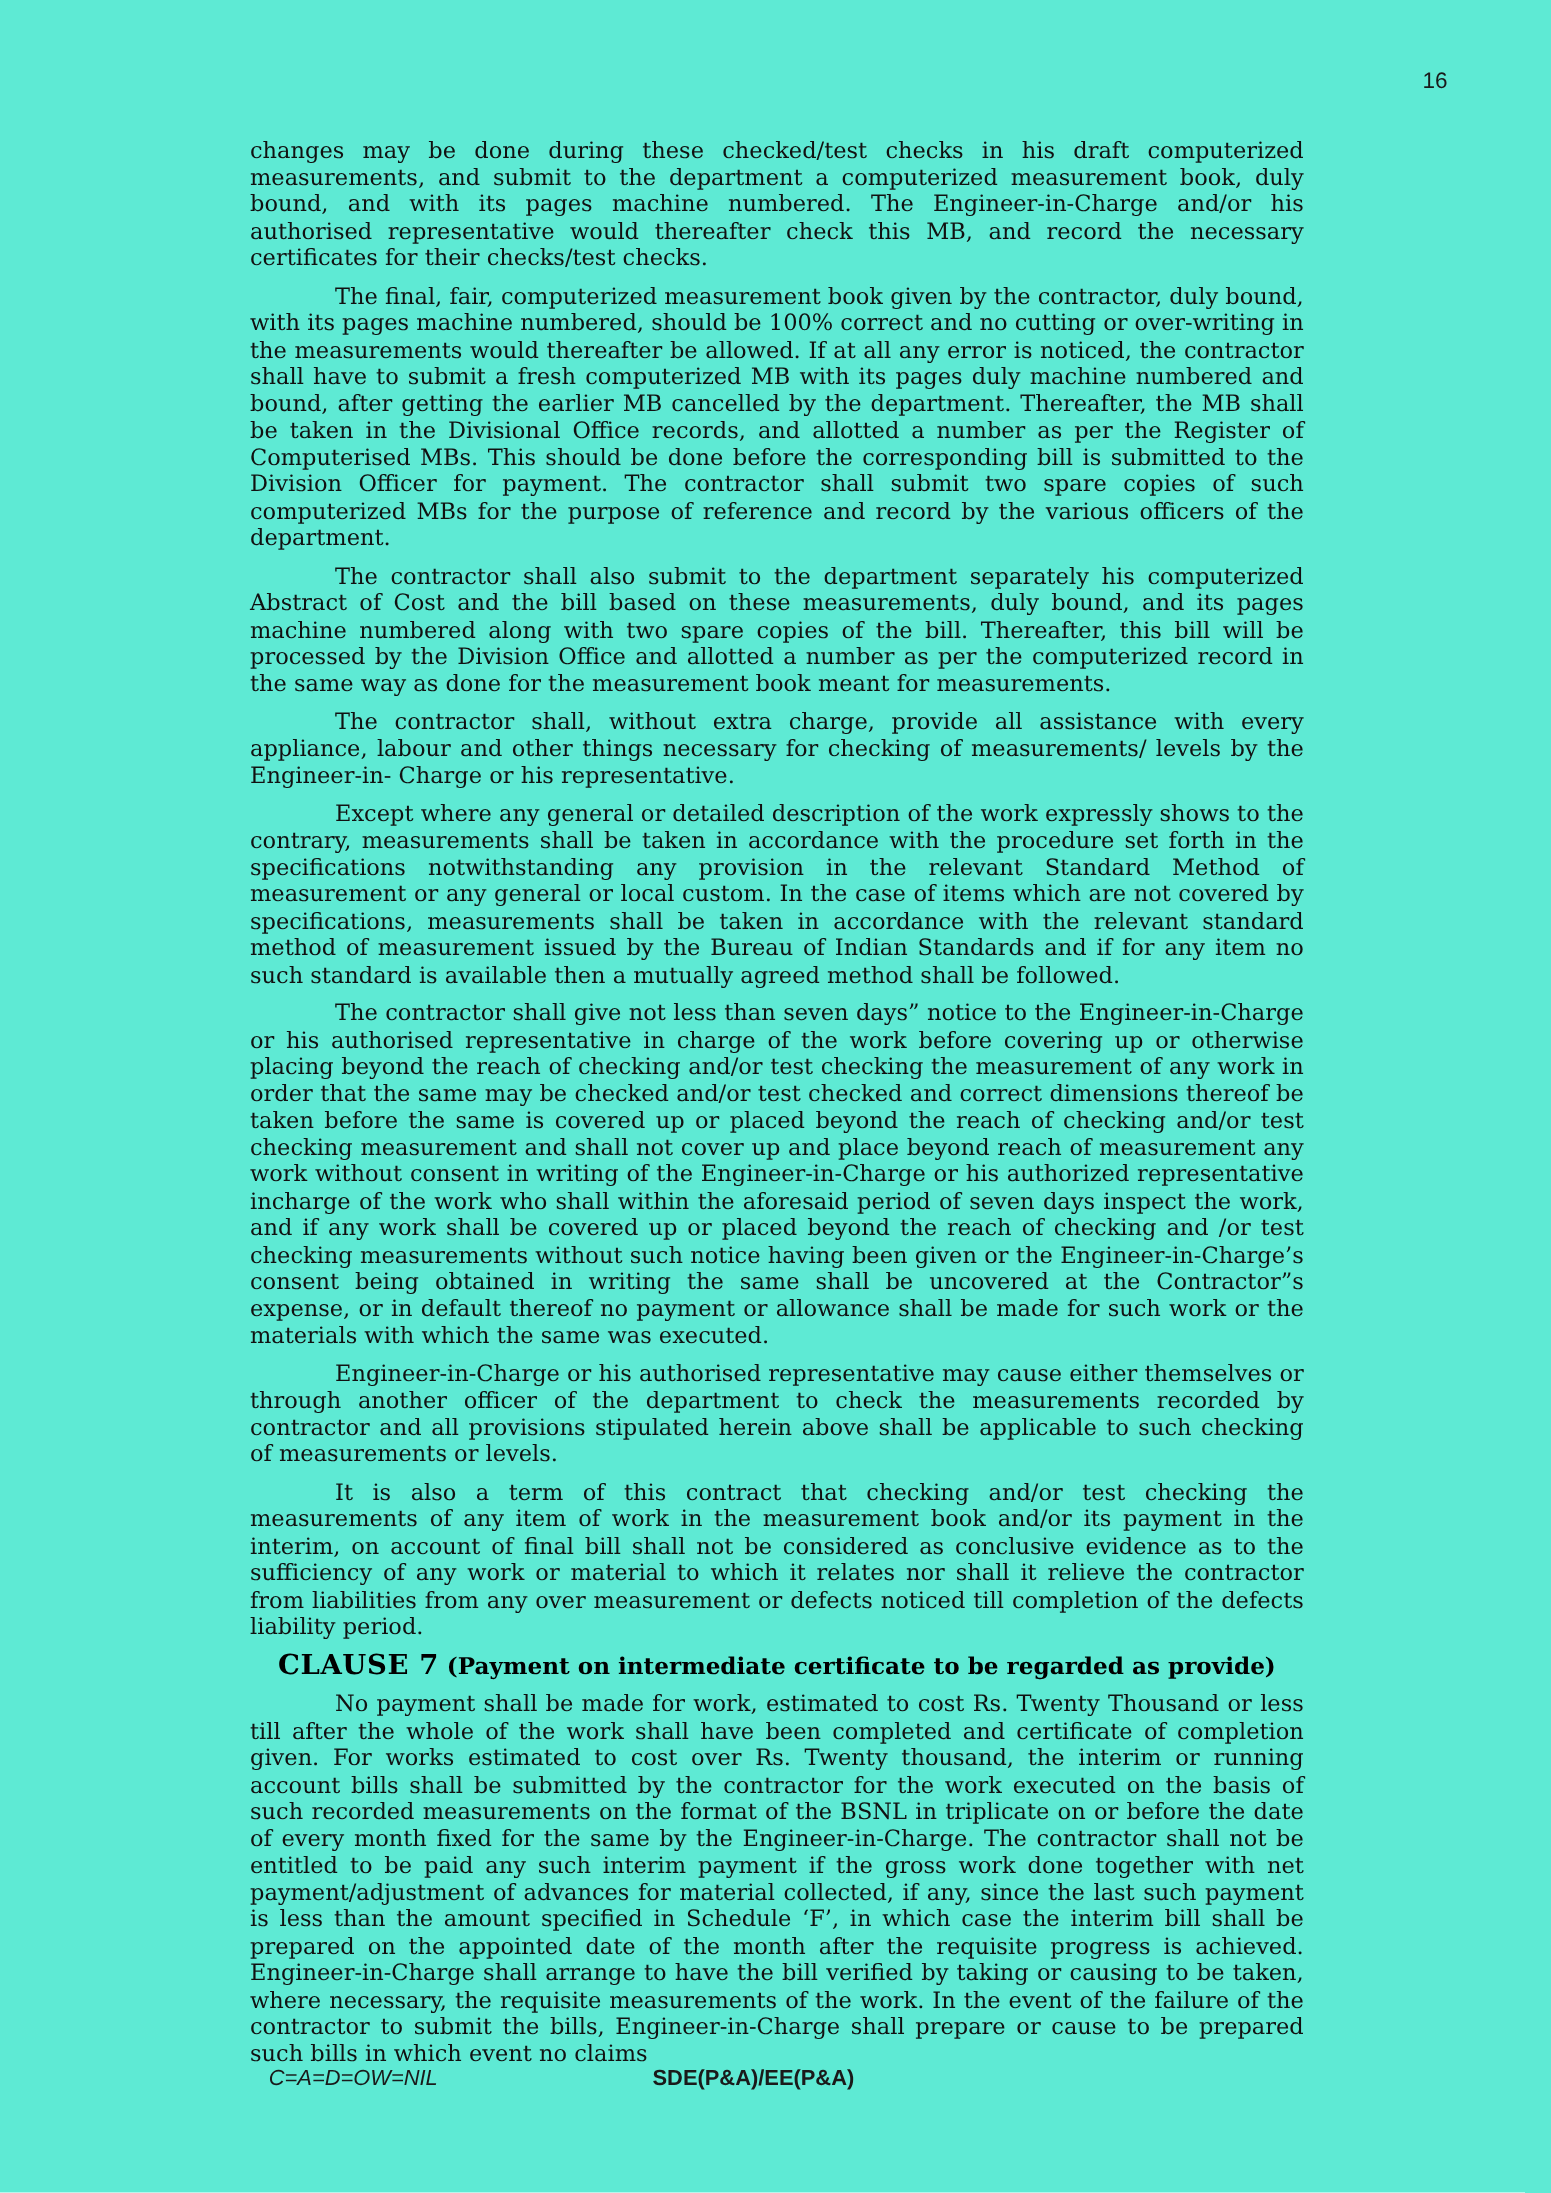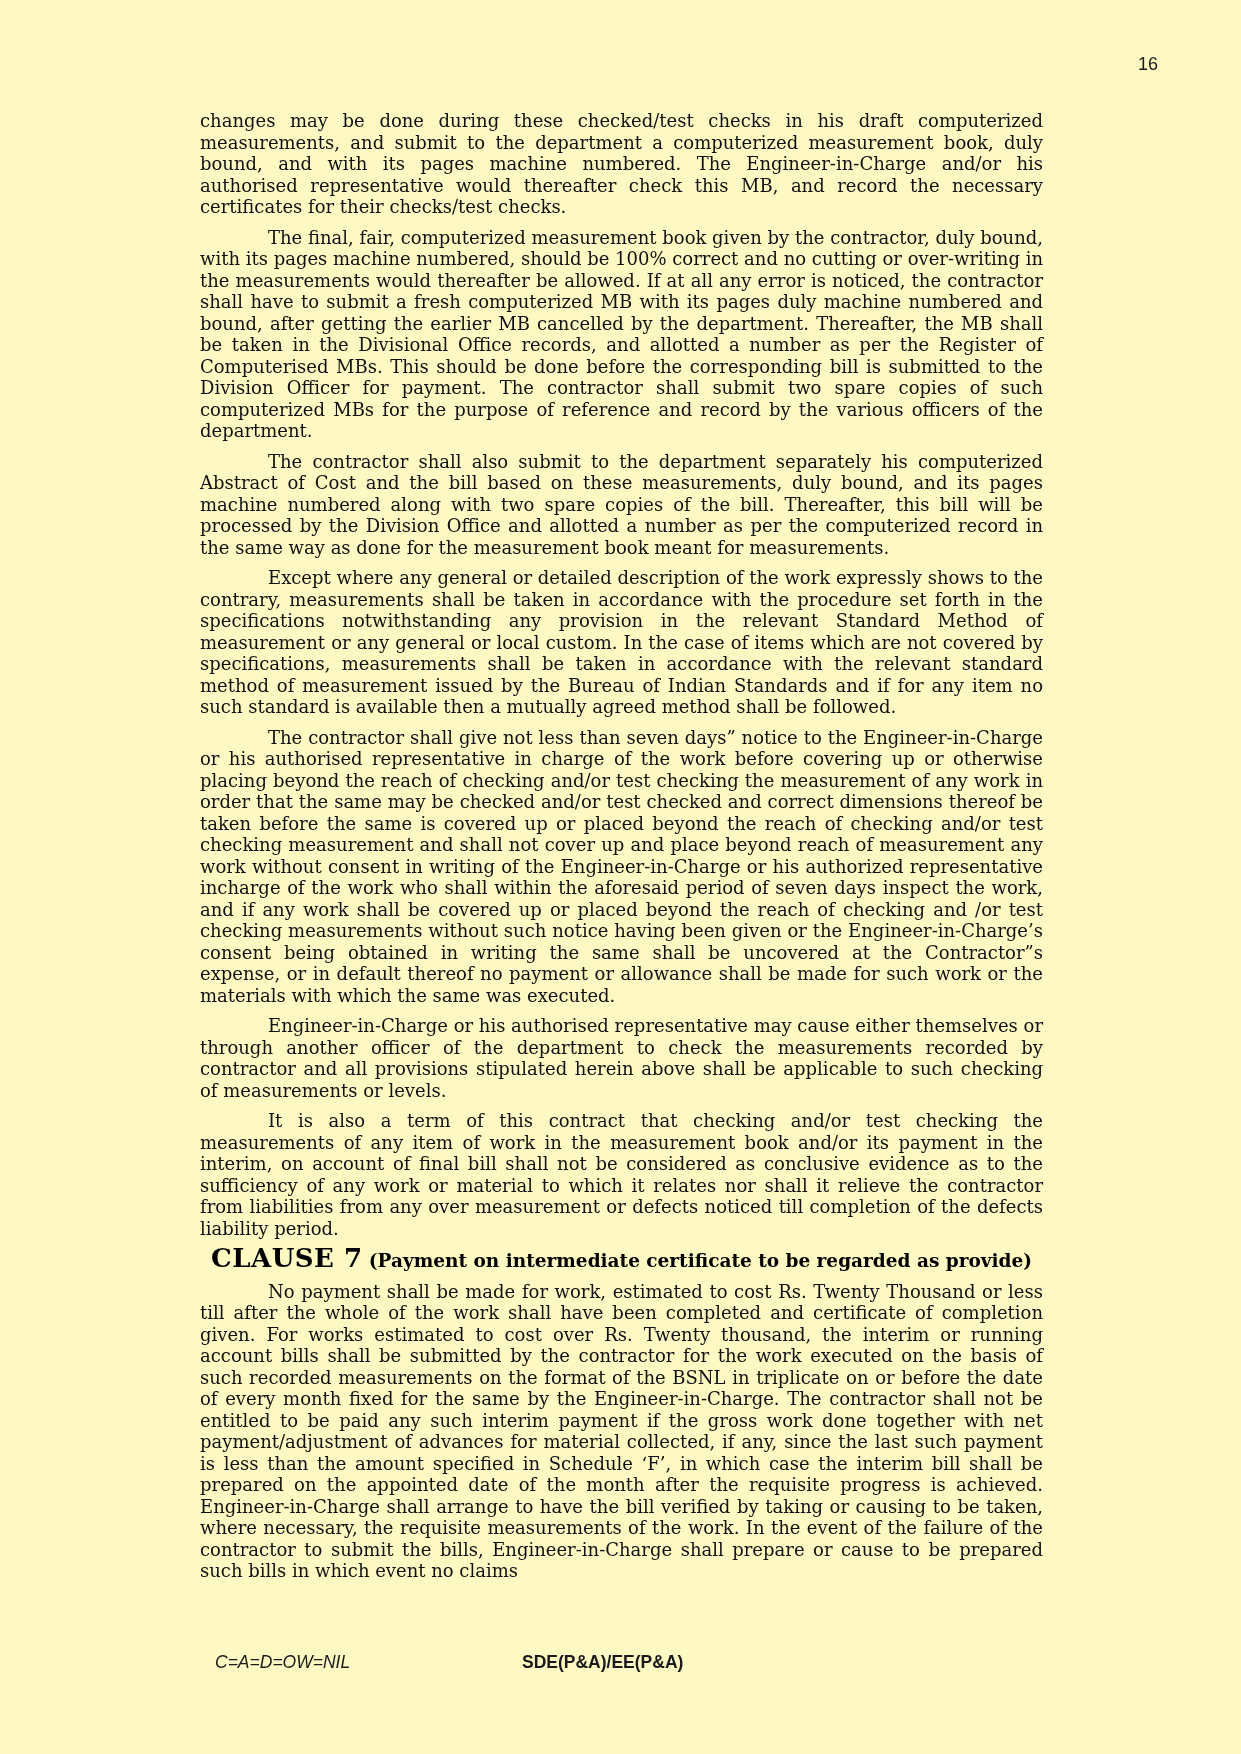--- a/index.html
+++ b/index.html
@@ -4,21 +4,21 @@
 <style>
   html, body {
     margin: 0;
     padding: 0;
     background: #ffffff;
   }
   .page {
     position: relative;
     width: 1241px;
     height: 1754px;
-    background: #fef9c3;
+    background: #5eead4;
     overflow: hidden;
   }
   .page-number {
     position: absolute;
     top: 54px;
     left: 1118px;
     width: 40px;
     text-align: right;
     font-family: "Liberation Sans", sans-serif;
     font-size: 18px;
@@ -42,21 +42,21 @@
     text-indent: 68px;
   }
   .clause-heading {
     margin: 34px 0 24px 0;
     text-align: center;
     text-indent: 0;
     font-weight: bold;
     color: #000000;
   }
   .clause-heading .clause-title {
-    font-size: 26px;
+    font-size: 22px;
     font-weight: bold;
     letter-spacing: 0.5px;
   }
   .clause-heading .clause-subtitle {
     font-size: 18.5px;
     font-weight: bold;
   }
   .footer {
     position: absolute;
     top: 1652px;
@@ -87,20 +87,21 @@
   <div class="page-number">16</div>
 
   <div class="content">
 
     <p class="para">changes may be done during these checked/test checks in his draft computerized measurements, and submit to the department a computerized measurement book, duly bound, and with its pages machine numbered. The Engineer-in-Charge and/or his authorised representative would thereafter check this MB, and record the necessary certificates for their checks/test checks.</p>
 
     <p class="para indent">The final, fair, computerized measurement book given by the contractor, duly bound, with its pages machine numbered, should be 100% correct and no cutting or over-writing in the measurements would thereafter be allowed. If at all any error is noticed, the contractor shall have to submit a fresh computerized MB with its pages duly machine numbered and bound, after getting the earlier MB cancelled by the department. Thereafter, the MB shall be taken in the Divisional Office records, and allotted a number as per the Register of Computerised MBs. This should be done before the corresponding bill is submitted to the Division Officer for payment. The contractor shall submit two spare copies of such computerized MBs for the purpose of reference and record by the various officers of the department.</p>
 
     <p class="para indent">The contractor shall also submit to the department separately his computerized Abstract of Cost and the bill based on these measurements, duly bound, and its pages machine numbered along with two spare copies of the bill. Thereafter, this bill will be processed by the Division Office and allotted a number as per the computerized record in the same way as done for the measurement book meant for measurements.</p>
 
+    <p class="para indent">The contractor shall, without extra charge, provide all assistance with every appliance, labour and other things necessary for checking of measurements/ levels by the Engineer-in- Charge or his representative.</p>
 
     <p class="para indent">Except where any general or detailed description of the work expressly shows to the contrary, measurements shall be taken in accordance with the procedure set forth in the specifications notwithstanding any provision in the relevant Standard Method of measurement or any general or local custom. In the case of items which are not covered by specifications, measurements shall be taken in accordance with the relevant standard method of measurement issued by the Bureau of Indian Standards and if for any item no such standard is available then a mutually agreed method shall be followed.</p>
 
     <p class="para indent">The contractor shall give not less than seven days” notice to the Engineer-in-Charge or his authorised representative in charge of the work before covering up or otherwise placing beyond the reach of checking and/or test checking the measurement of any work in order that the same may be checked and/or test checked and correct dimensions thereof be taken before the same is covered up or placed beyond the reach of checking and/or test checking measurement and shall not cover up and place beyond reach of measurement any work without consent in writing of the Engineer-in-Charge or his authorized representative incharge of the work who shall within the aforesaid period of seven days inspect the work, and if any work shall be covered up or placed beyond the reach of checking and /or test checking measurements without such notice having been given or the Engineer-in-Charge’s consent being obtained in writing the same shall be uncovered at the Contractor”s expense, or in default thereof no payment or allowance shall be made for such work or the materials with which the same was executed.</p>
 
     <p class="para indent">Engineer-in-Charge or his authorised representative may cause either themselves or through another officer of the department to check the measurements recorded by contractor and all provisions stipulated herein above shall be applicable to such checking of measurements or levels.</p>
 
     <p class="para indent">It is also a term of this contract that checking and/or test checking the measurements of any item of work in the measurement book and/or its payment in the interim, on account of final bill shall not be considered as conclusive evidence as to the sufficiency of any work or material to which it relates nor shall it relieve the contractor from liabilities from any over measurement or defects noticed till completion of the defects liability period.</p>
 
     <p class="para clause-heading">

